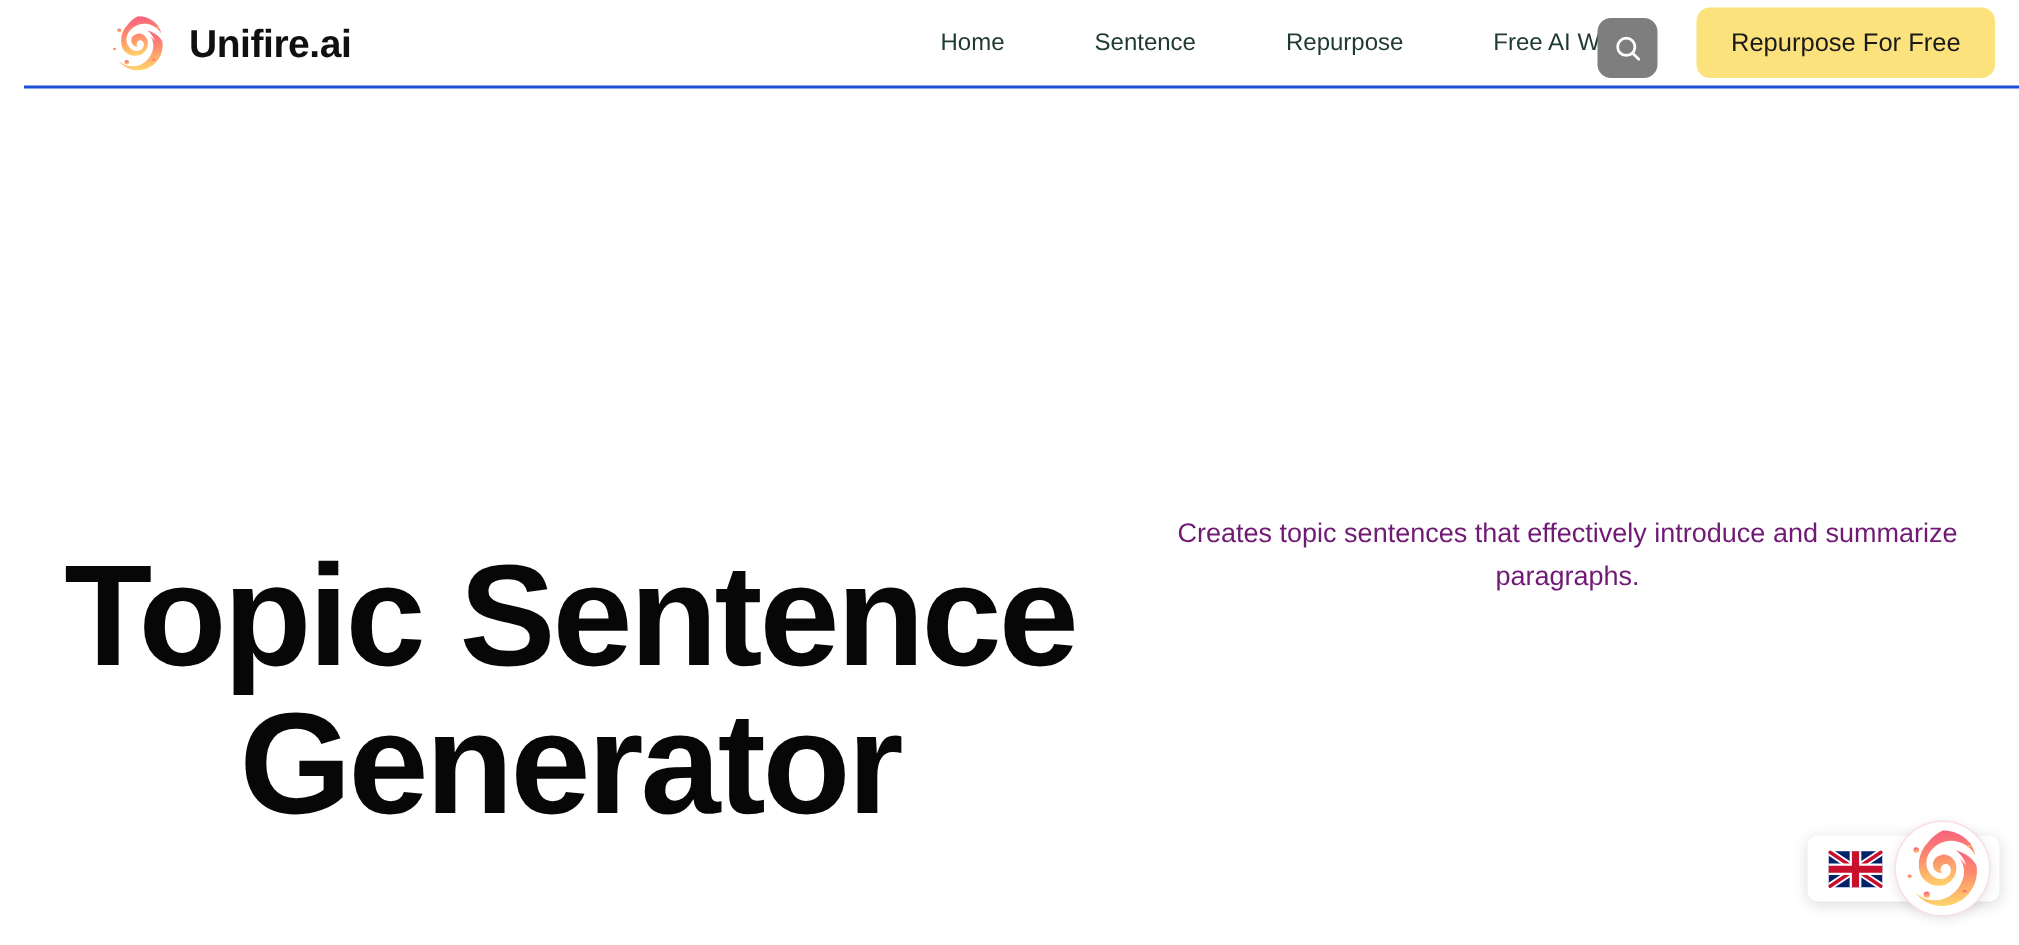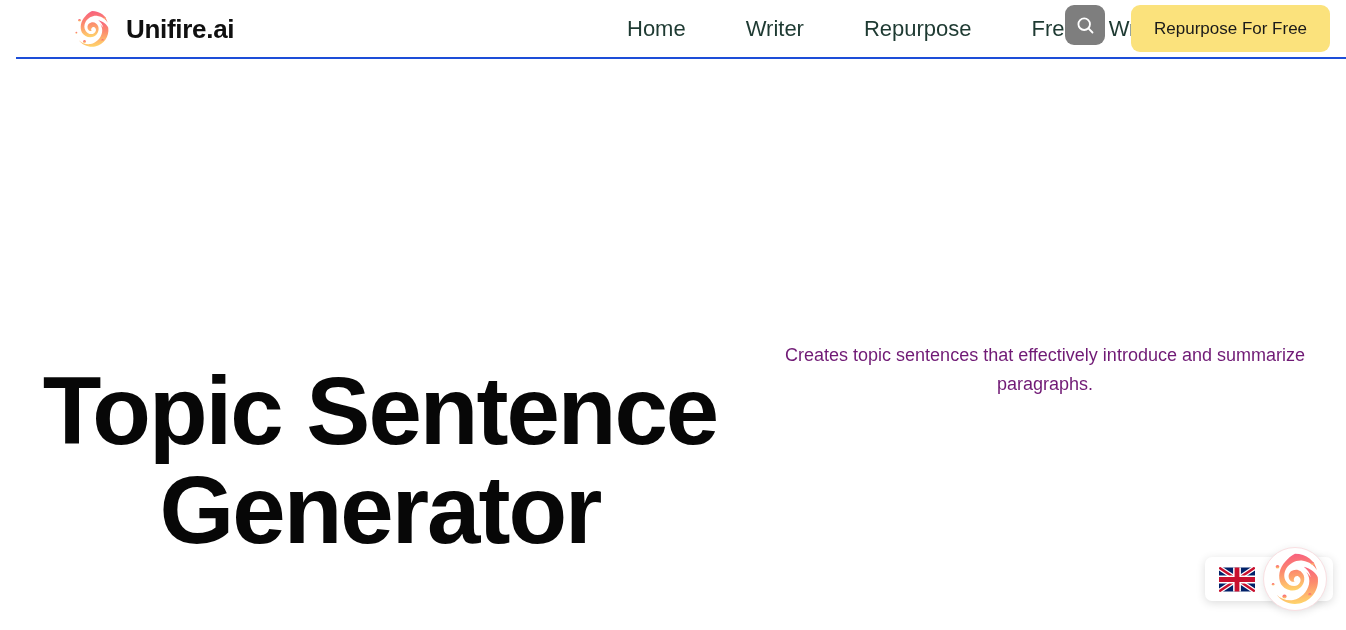--- a/index.html
+++ b/index.html
@@ -56,35 +56,35 @@
 
   .nav {
     position: absolute;
     left: 611px;
     display: flex;
     align-items: center;
     gap: 0;
   }
 
   .nav-link {
-    font-size: 22px;
+    font-size: 16px;
     color: #1e3a32;
     text-decoration: none;
     white-space: nowrap;
     line-height: 1;
     padding: 8px 0;
     margin-right: 60px;
   }
   .nav-link:last-of-type { margin-right: 0; }
 
   .header-actions {
     position: absolute;
     left: 1049px;
     display: flex;
-    align-items: flex-start;
+    align-items: flex-end;
     gap: 26px;
   }
 
   .search-btn {
     width: 40px;
     height: 40px;
     border-radius: 9px;
     background: #7e7e7e;
     border: none;
     display: flex;
@@ -212,21 +212,21 @@
           <circle cx="49" cy="50" r="1.9"></circle>
           <circle cx="7" cy="38" r="1.5"></circle>
         </g>
       </svg>
     </span>
     <span class="brand-name">Unifire.ai</span>
   </a>
 
   <nav class="nav">
     <a class="nav-link" href="#">Home</a>
-    <a class="nav-link" href="#">Writer</a>
+    <a class="nav-link" href="#">Sentence</a>
     <a class="nav-link" href="#">Repurpose</a>
     <a class="nav-link" href="#">Free AI Writer</a>
   </nav>
 
   <div class="header-actions">
     <button class="search-btn" aria-label="Search">
       <span>
         <svg width="21" height="21" viewBox="0 0 24 24" fill="none" stroke="#ffffff" stroke-width="2.1" stroke-linecap="round" aria-hidden="true">
           <circle cx="10.5" cy="10.5" r="6.6"></circle>
           <line x1="15.4" y1="15.4" x2="20" y2="20"></line>

